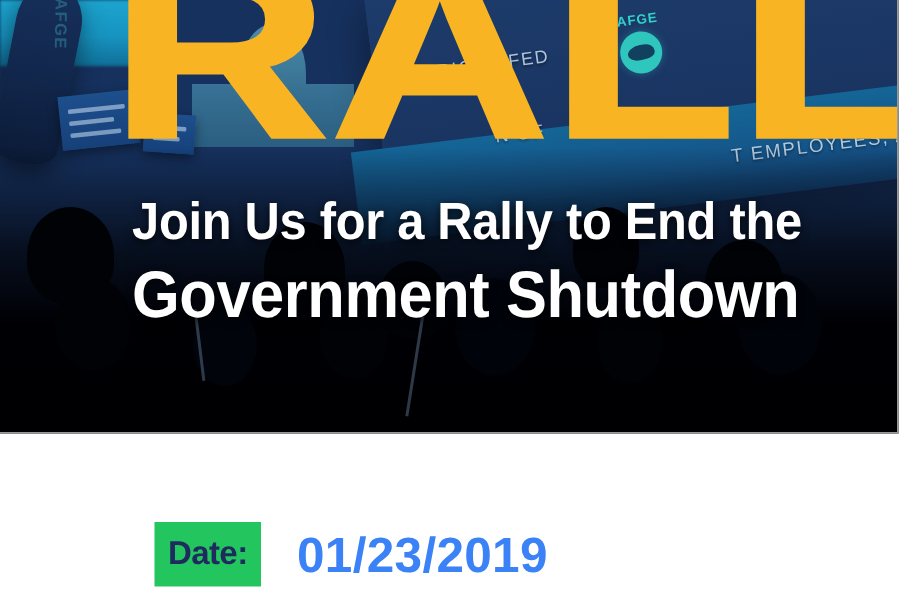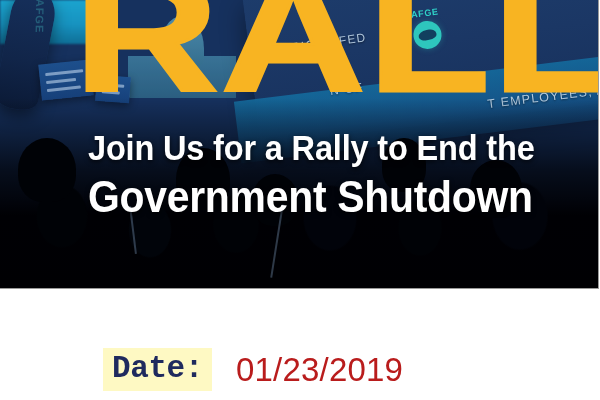--- a/index.html
+++ b/index.html
@@ -291,33 +291,33 @@
 
   
   .date-row {
     position: absolute;
     left: 103px;
     top: 348px;
     display: flex;
     align-items: center;
   }
   .date-label {
-    background: #fef9c3;
+    background: #22c55e;
     color: #1f2a5e;
-    font-family: Liberation Mono, monospace;
-    font-weight: bold;
-    font-size: 31px;
+    font-family: Liberation Sans, sans-serif;
+    font-weight: bold;
+    font-size: 22px;
     line-height: 31px;
     padding: 5px 9px 7px 9px;
     letter-spacing: -0.4px;
   }
   .date-value {
-    color: #b91c1c;
-    font-family: "Liberation Sans", sans-serif;
-    font-weight: normal;
+    color: #3b82f6;
+    font-family: "Liberation Sans", sans-serif;
+    font-weight: bold;
     font-size: 33px;
     line-height: 33px;
     margin-left: 24px;
     letter-spacing: 0.2px;
   }
 </style>
 </head>
 <body>
 
 <div id="page">

